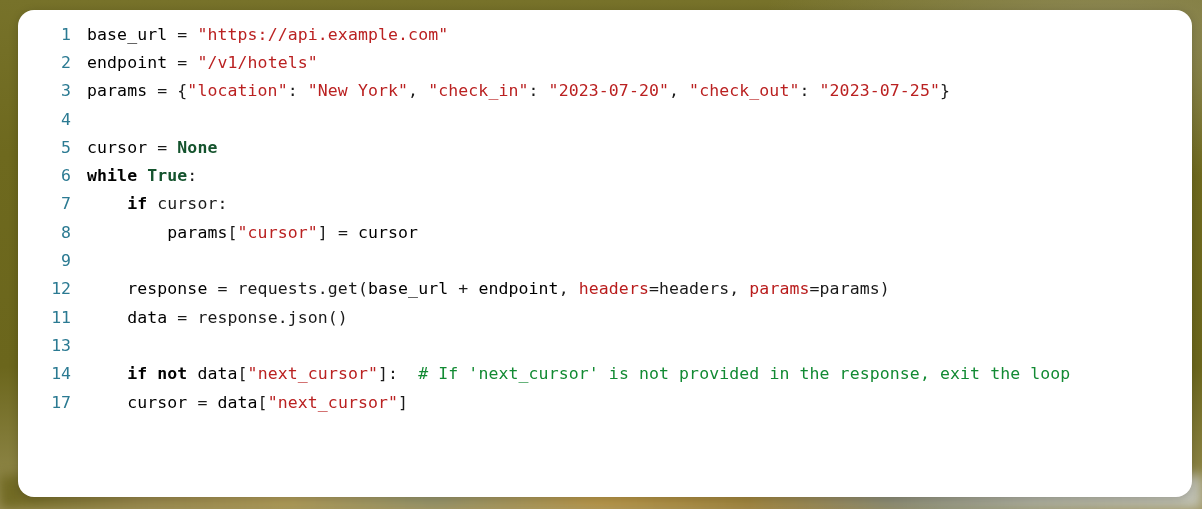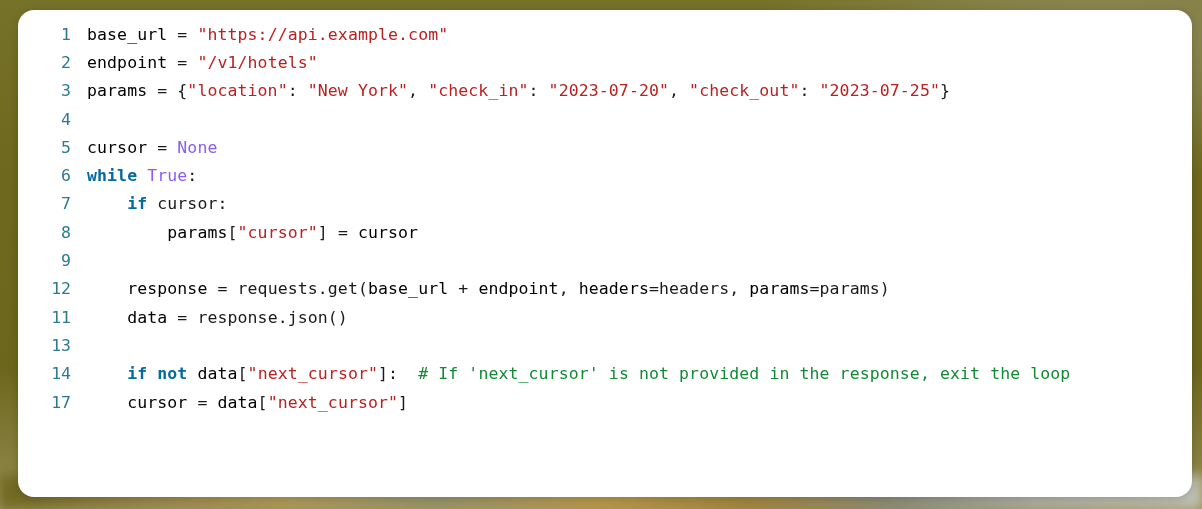--- a/index.html
+++ b/index.html
@@ -83,26 +83,26 @@
     font-family: "DejaVu Sans Mono", monospace;
     color: #101010;
     white-space: pre;
     vertical-align: middle;
     letter-spacing: 0.1px;
   }
 
   
   .t-var  { color: #000000; margin-top: 44px; }
   .t-str  { color: #ba2121; }
-  .t-kw   { color: #0369a1; font-weight: 600; }
-  .t-bi   { color: #8b5cf6; }
+  .t-kw   { color: #000000; font-weight: 600; }
+  .t-bi   { color: #14532d; font-weight: bold; }
   .t-com  { color: #128a33; font-style: normal; }
   .t-op   { color: #1a1a1a; }
   .t-pln  { color: #1a1a1a; }
-  .t-kwarg{ color: #000000; }
+  .t-kwarg{ color: #b91c1c; }
 </style>
 </head>
 <body>
 
 <div id="backdrop"></div>
 
 <div id="code-card">
   <table class="code">
     <tbody id="code-body">
         <tr>

